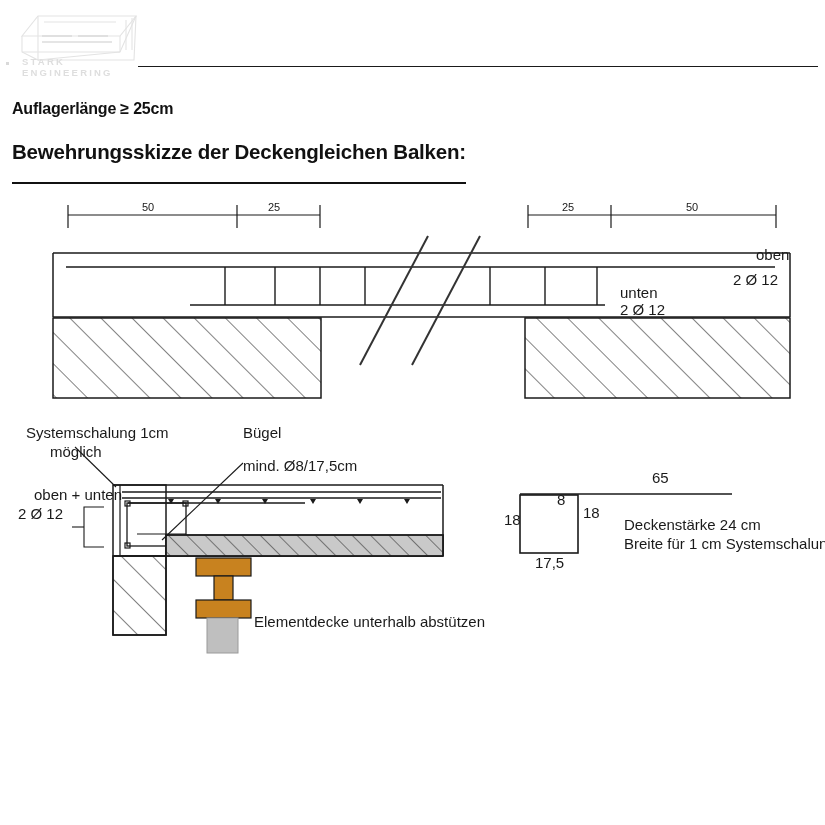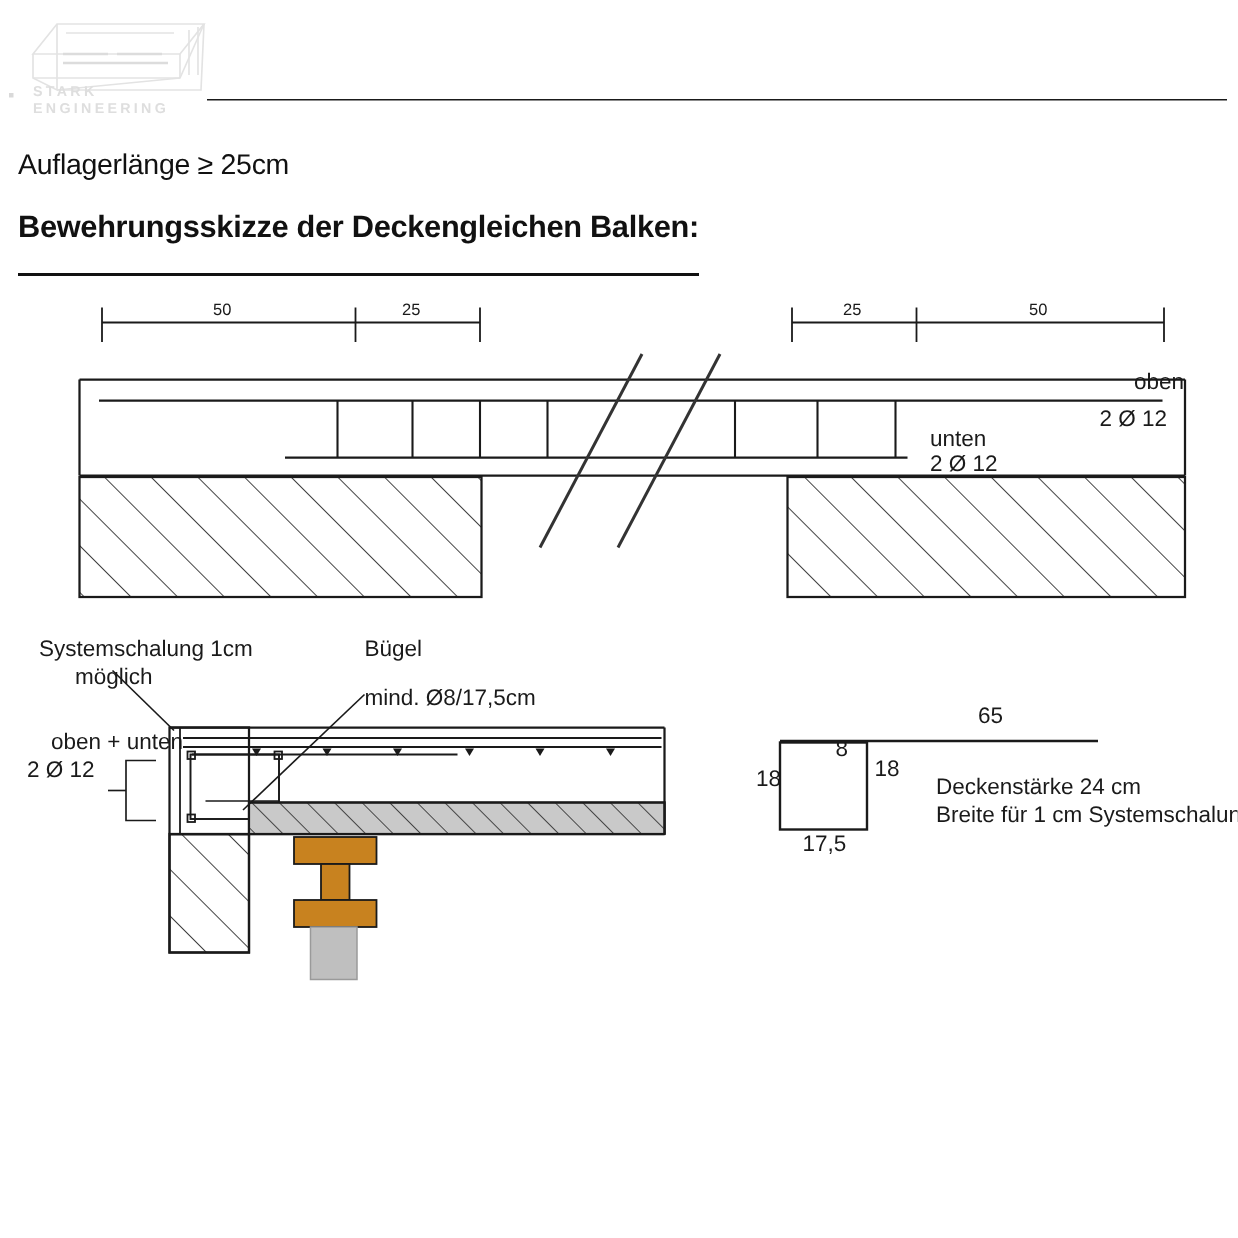--- a/index.html
+++ b/index.html
@@ -36,22 +36,22 @@
     top: 66px;
     width: 680px;
     height: 0;
     border-top: 1.6px solid #1a1a1a;
   }
   
   .title1 {
     position: absolute;
     left: 12px;
     top: 100px;
-    font-size: 19px;
-    font-weight: normal;
+    font-size: 16px;
+    font-weight: bold;
     letter-spacing: -0.2px;
     white-space: nowrap;
   }
   .title2 {
     position: absolute;
     left: 12px;
     top: 140px;
     font-size: 20.5px;
     font-weight: bold;
     letter-spacing: -0.2px;
@@ -259,20 +259,21 @@
 
   <div class="dtext" style="left:26px; top:423px;">Systemschalung 1cm</div>
   <div class="dtext" style="left:26px; top:442px;margin-left:24px;">möglich</div>
 
   <div class="dtext" style="left:243px; top:423px;">Bügel</div>
   <div class="dtext" style="left:243px; top:456px;text-align:center;">mind. Ø8/17,5cm</div>
 
   <div class="dtext" style="left:34px; top:485px;">oben + unten</div>
   <div class="dtext" style="left:18px; top:504px;">2 Ø 12</div>
 
+  <div class="dtext" style="left:254px; top:612px;">Elementdecke unterhalb abstützen</div>
 
   <div class="dtext" style="left:504px; top:510px;">18</div>
   <div class="dtext" style="left:557px; top:490px;">8</div>
   <div class="dtext" style="left:583px; top:503px;">18</div>
   <div class="dtext" style="left:535px; top:553px;">17,5</div>
   <div class="dtext" style="left:652px; top:468px;">65</div>
 
   <div class="dtext" style="left:624px; top:515px;">Deckenstärke 24 cm</div>
   <div class="dtext" style="left:624px; top:534px;">Breite für 1 cm Systemschalung</div>
 

